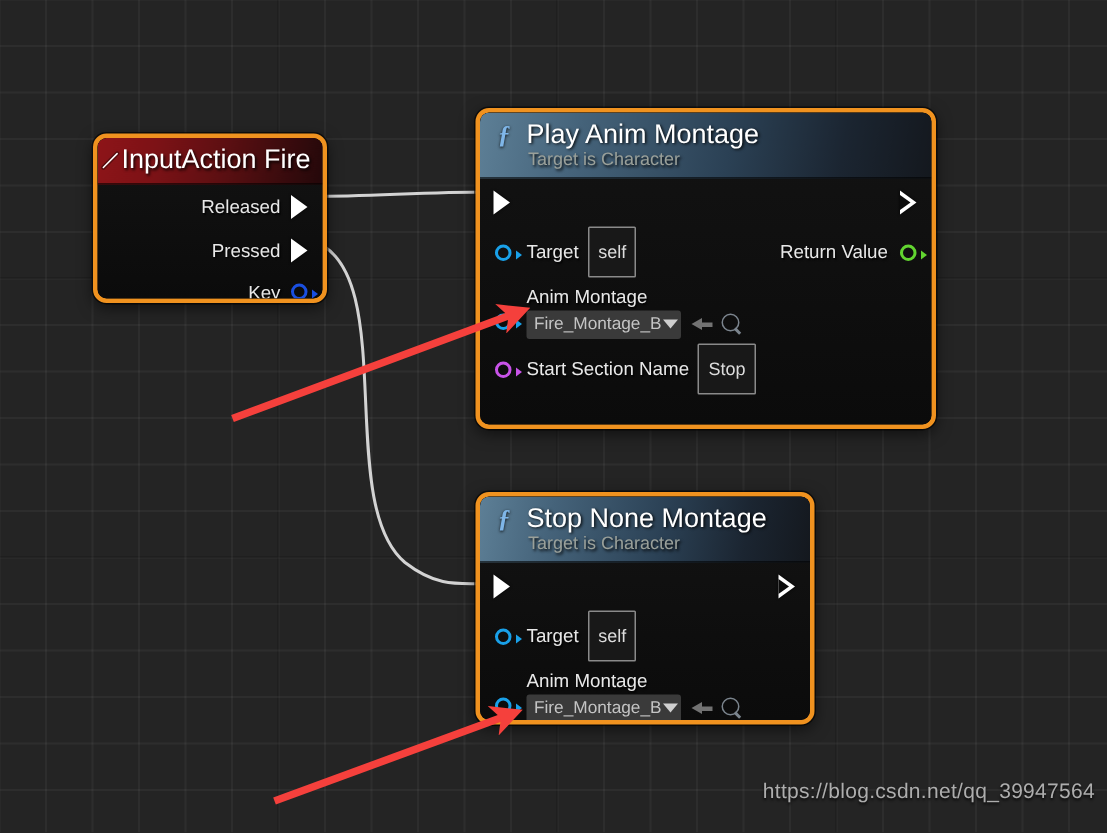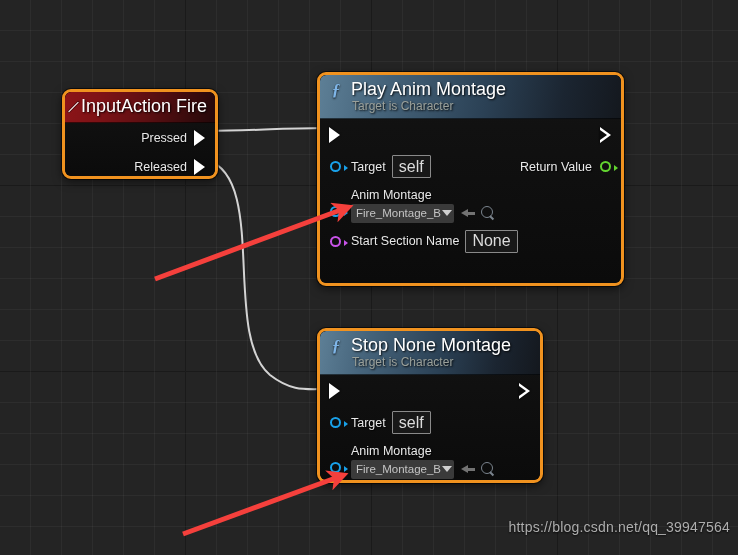--- a/index.html
+++ b/index.html
@@ -169,26 +169,26 @@
     border-bottom: 3px solid transparent;
     border-left: 4px solid currentColor;
   }
 
   
   .val-box {
     display: inline-flex;
     align-items: center;
     justify-content: center;
     min-width: 28px;
-    height: 23px;
+    height: 34px;
     padding: 0 6px;
     border: 1px solid #8a8a8a;
     background: #181818;
     color: #dcdcdc;
-    font-size: 16px;
+    font-size: 12px;
     border-radius: 1px;
     margin-left: 6px;
     text-shadow: none;
   }
   .combo {
     display: inline-flex;
     align-items: center;
     height: 19px;
     width: 103px;
     padding: 0 2px 0 5px;
@@ -270,35 +270,35 @@
 
 <div id="canvas">
 
   <svg id="wires">
 
     <path d="M 207 131 C 250 131, 280 128, 327 128" fill="none" stroke="#d3d3d3" stroke-width="2"></path>
 
     <path d="M 207 160 C 268 178, 222 335, 270 375 C 292 392, 306 389, 327 389" fill="none" stroke="#d3d3d3" stroke-width="2"></path>
   </svg>
 
-  <div class="node" style="left:62px; top:89px; width:156px; height:90px;">
+  <div class="node" style="left:62px; top:89px; width:156px; height:113px;">
     <div class="node-inner">
       <div class="hdr hdr-evt">
         <div class="hdr-row">
           <div class="diamond-icon"></div>
           <div class="hdr-title">InputAction Fire</div>
         </div>
       </div>
       <div class="body">
         <div class="row row-right" style="min-height:29px;">
+          <span class="plabel">Released</span>
+          <span class="exec-pin" style="margin-left:7px;"></span>
+        </div>
+        <div class="row row-right" style="min-height:29px;">
           <span class="plabel">Pressed</span>
-          <span class="exec-pin" style="margin-left:7px;"></span>
-        </div>
-        <div class="row row-right" style="min-height:29px;">
-          <span class="plabel">Released</span>
           <span class="exec-pin" style="margin-left:7px;"></span>
         </div>
         <div class="row row-right" style="min-height:27px;">
           <span class="plabel">Key</span>
           <span class="data-pin c-darkblue out" style="margin-left:7px;"></span>
         </div>
       </div>
     </div>
   </div>
 
@@ -342,21 +342,21 @@
                 <span class="magnifier-icon"></span>
               </span>
             </span>
           </span>
         </div>
 
 
         <div class="row" style="min-height:30px;">
           <span class="data-pin c-purple"></span>
           <span class="plabel" style="margin-left:10px;">Start Section Name</span>
-          <span class="val-box">None</span>
+          <span class="val-box">Stop</span>
         </div>
 
       </div>
     </div>
   </div>
 
   <div class="node" style="left:317px; top:328px; width:226px; height:155px;">
     <div class="node-inner">
       <div class="hdr hdr-fn">
         <div class="hdr-row">

